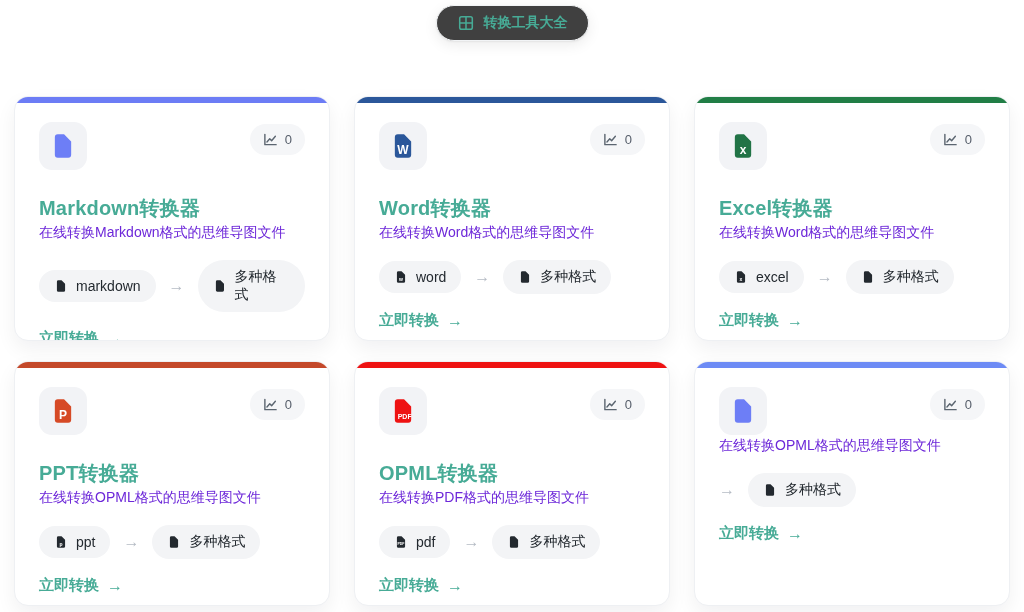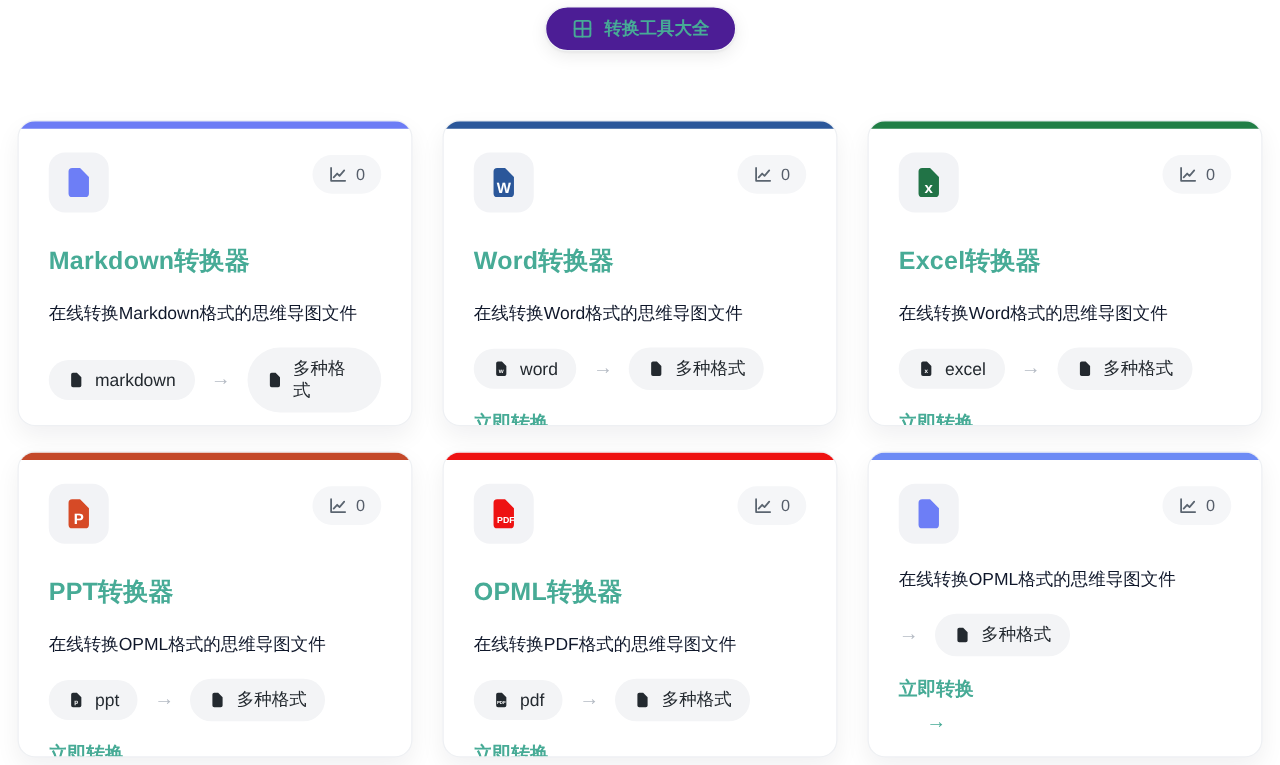--- a/index.html
+++ b/index.html
@@ -3,21 +3,21 @@
 <meta charset="utf-8">
 <style>
   * { margin:0; padding:0; box-sizing:border-box; }
   html,body { width:1024px; height:612px; background:#ffffff; overflow:hidden;
     font-family:"Liberation Sans","DejaVu Sans",sans-serif; }
 
   :root { --teal:#47ab96; }
 
   
   .header { display:flex; justify-content:center; padding-top:5px; }
-  .hbadge { display:inline-flex; align-items:center; gap:9px; background:#4c1d95;
+  .hbadge { display:inline-flex; align-items:center; gap:9px; background:#404040;
     border-radius:999px; padding:8px 20px; color:var(--teal); font-weight:bold;
     font-size:14px; box-shadow:0 1px 2px rgba(0,0,0,.06), 0 4px 14px rgba(0,0,0,.08);
     border:1px solid #f2f4f6; }
   .grid-ic svg { display:block; width:18px; height:18px; stroke:var(--teal);
     fill:none; stroke-width:1.7; stroke-linecap:round; stroke-linejoin:round; }
 
   
   .grid { display:grid; grid-template-columns:repeat(3,1fr); gap:20px 24px;
     padding:55px 14px 0 14px; }
 
@@ -38,34 +38,34 @@
     color:#fff; font-weight:bold; font-size:12px; line-height:1; }
   .letters-3 .big .doc-letter { font-size:7px; bottom:5px; left:56%; }
 
   .stats { display:inline-flex; align-items:center; gap:7px; background:#f5f6f8;
     border-radius:999px; padding:8px 13px; color:#565e6a; font-size:13px; margin-top:2px; }
   .chart-ic svg { display:block; width:15px; height:15px; fill:none; stroke:#5b6570;
     stroke-width:1.5; stroke-linecap:round; stroke-linejoin:round; }
 
   .title { color:var(--teal); font-size:20px; font-weight:bold; margin-top:25px;
     letter-spacing:.2px; }
-  .desc { color:#0f172a; font-size:14px; margin-top:20px; }
+  .desc { color:#6d28d9; font-size:14px; margin-top:2px; }
 
   .tags { display:flex; align-items:center; gap:13px; margin-top:18px; }
   .tag { display:inline-flex; align-items:center; gap:8px; background:#f3f4f6;
     border-radius:999px; padding:8px 15px; font-size:14px; color:#23292f; }
   .tag .doc-ic { width:14px; height:14px; }
   .tag .doc-ic svg path { fill:#23292f; }
   .tag .doc-letter { font-size:5px; bottom:2px; }
   .letters-3 .tag .doc-letter { font-size:3.5px; bottom:3px; }
   .tag-arrow { color:#b5bbc4; font-size:16px; }
 
   .cta { display:inline-flex; align-items:center; gap:8px; margin-top:17px;
     color:var(--teal); font-weight:bold; font-size:15px; text-decoration:none;
-    cursor:pointer;flex-direction:column; }
+    cursor:pointer; }
   .cta-arrow { font-size:16px; }
 </style>
 </head>
 <body>
 
 <div class="header">
   <div class="hbadge">
     <span class="grid-ic">
       <svg viewBox="0 0 20 20">
           <rect x="3" y="3" width="14" height="14" rx="2"></rect>

